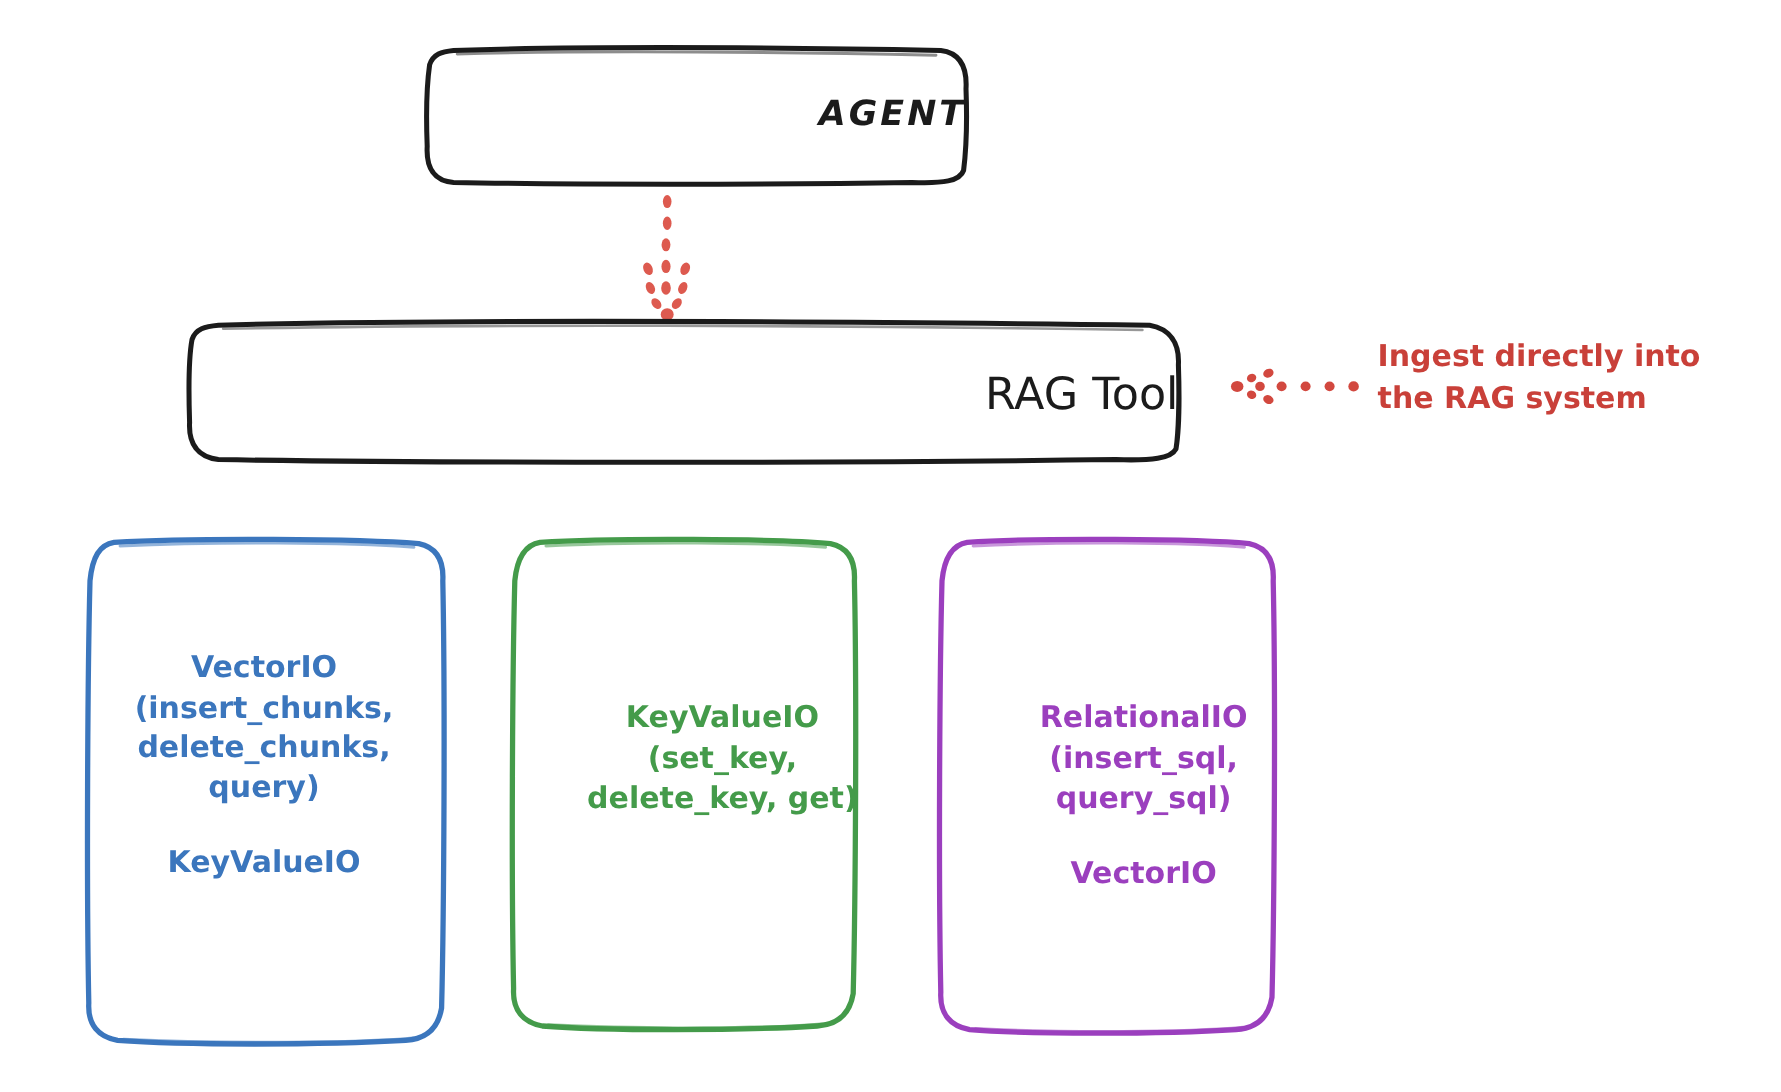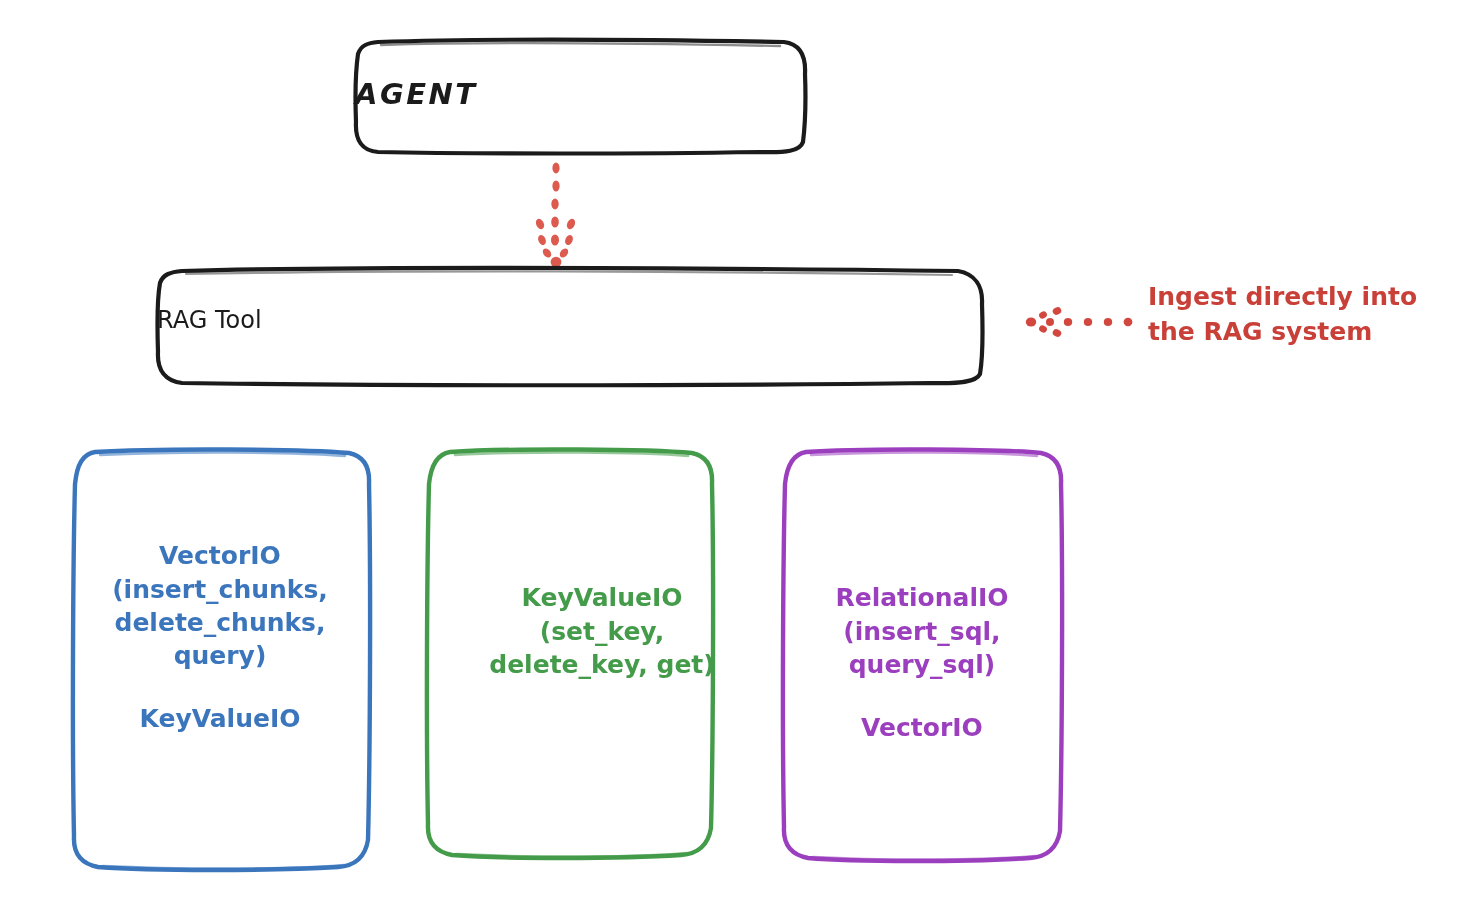--- a/index.html
+++ b/index.html
@@ -17,21 +17,21 @@
 
   #canvas {
     position: absolute;
     inset: 0;
     width: 1484px;
     height: 910px;
   }
 
   .node-label {
     position: absolute;
-    text-align: left;
+    text-align: right;
     line-height: 1.28;
     white-space: pre-line;
     pointer-events: none;
     user-select: none;
   }
 
   
   #agent-label {
     left: 355px;
     top: 76px;
@@ -42,21 +42,21 @@
     font-weight: 600;
     color: #1b1b1b;
     font-family: "DejaVu Sans", sans-serif;
   }
 
   
   #ragtool-label {
     left: 157px;
     top: 305px;
     width: 825px;
-    font-size: 24px;
+    font-size: 37px;
     color: #1b1b1b;
     font-family: "DejaVu Sans", sans-serif;
   }
 
   
   .leaf-label {
     position: absolute;
     text-align: center;
     white-space: pre-line;
     line-height: 1.33;
@@ -66,21 +66,21 @@
     user-select: none;
     font-family: "DejaVu Sans", sans-serif;
   }
   .leaf-label .sub {
     display: block;
     margin-top: 30px;
   }
 
   #vector-label  { left: 72px;  top: 506px; width: 296px; color: #3b76bd; }
   #kv-label      { left: 425px; top: 548px; width: 288px; color: #449b4a; padding-left: 33px; }
-  #rel-label     { left: 782px; top: 548px; width: 280px; color: #9b3fbe; }
+  #rel-label     { left: 782px; top: 548px; width: 280px; color: #9b3fbe; padding-left: 31px; }
 
   
   #ingest-note {
     position: absolute;
     left: 1148px;
     top: 279px;
     width: 330px;
     font-size: 25px;
     font-weight: 600;
     line-height: 1.4;

